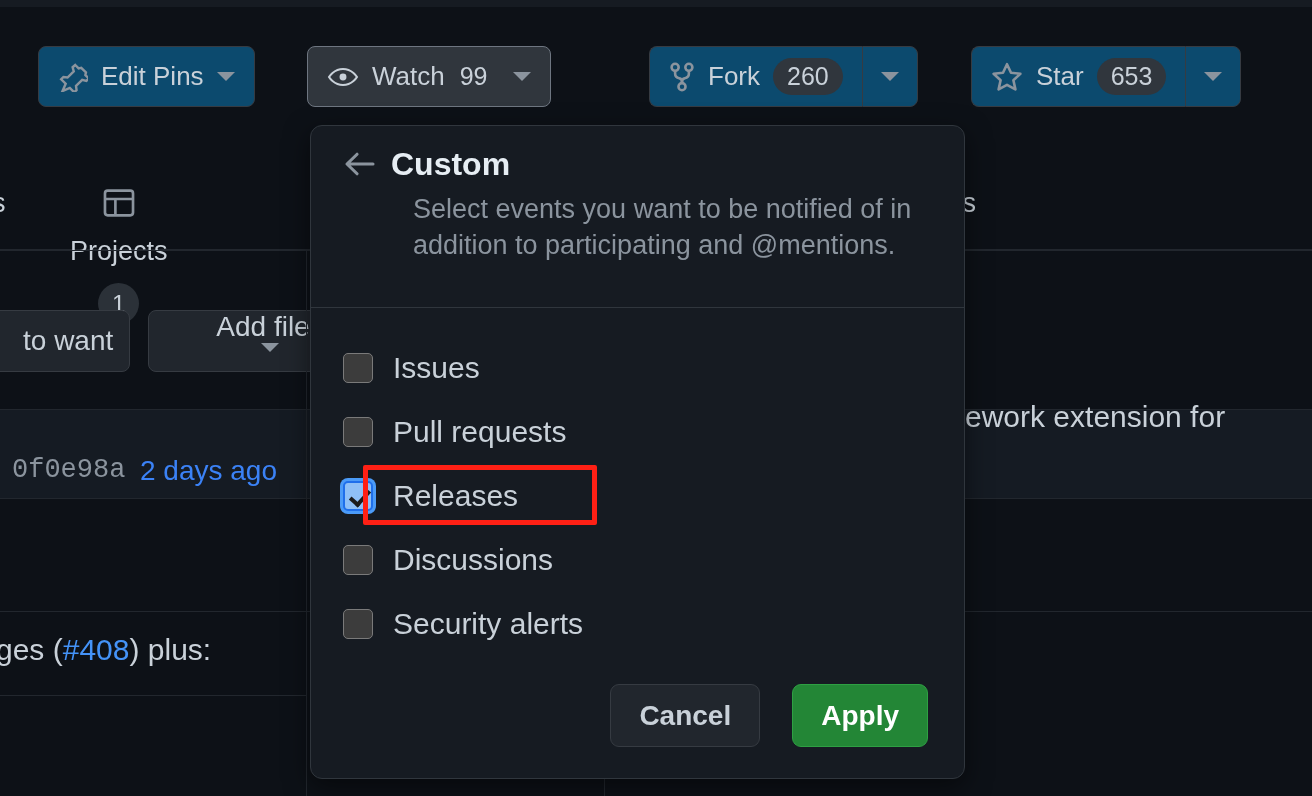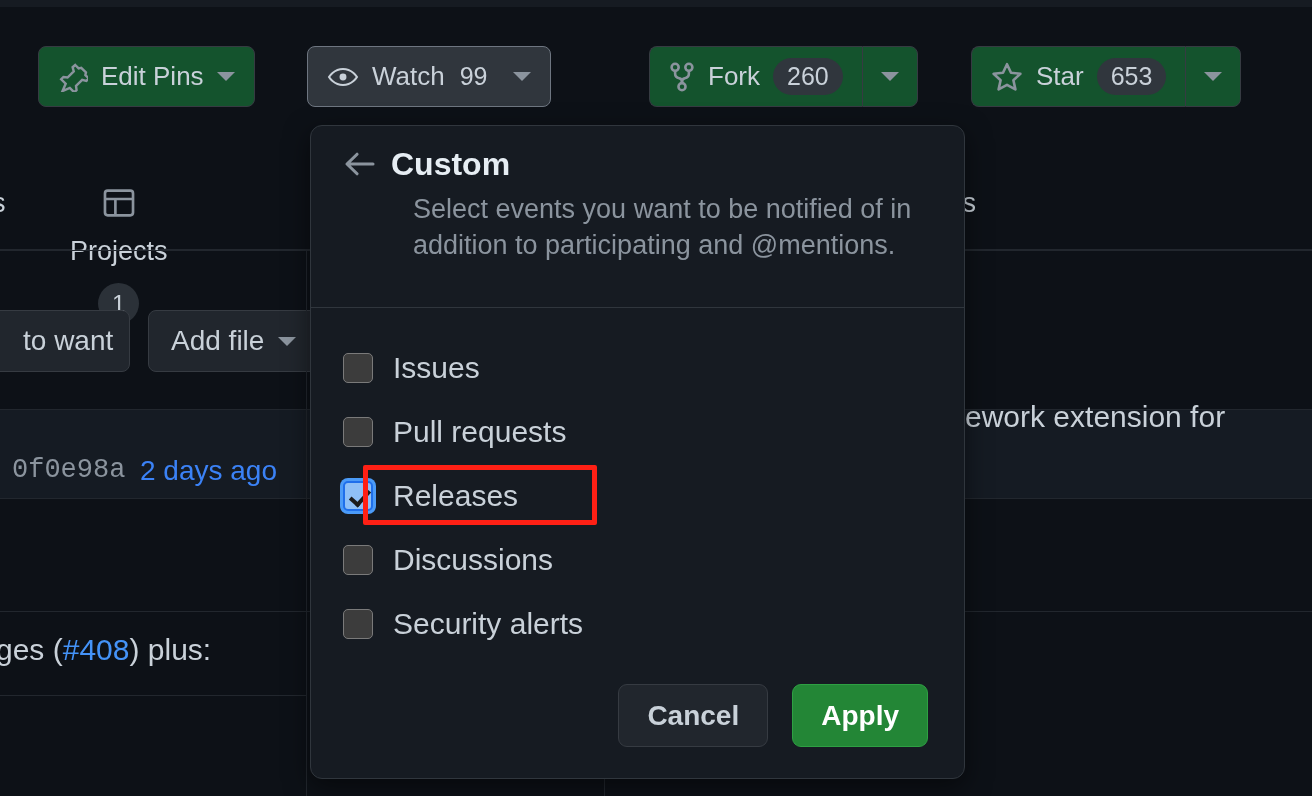--- a/index.html
+++ b/index.html
@@ -43,21 +43,21 @@
     display: flex;
     align-items: stretch;
     height: 61px;
     border-radius: 8px;
   }
 
   .btn {
     display: flex;
     align-items: center;
     gap: 13px;
-    background: #14532d;
+    background: #0c4a6e;
     border: 1px solid #363b42;
     padding: 0 19px;
     height: 61px;
     font-size: 26px;
     color: #c9d1d9;
     white-space: nowrap;
     border-radius: 8px;
   }
 
   .btn.split-left {
@@ -301,21 +301,21 @@
     font-size: 30px;
     color: #c9d1d9;
     white-space: nowrap;
   }
 
   .footer-wrap {
     position: absolute;
     right: 36px;
     top: 558px;
     display: flex;
-    gap: 24px;
+    gap: 32px;
   }
 
   .fbtn {
     height: 63px;
     border-radius: 9px;
     display: flex;
     align-items: center;
     justify-content: center;
     font-size: 28px;
     font-weight: bold;
@@ -434,21 +434,21 @@
 
     <div class="navtab" style="left:955px; top:20px;">
       <span>ts</span>
     </div>
   </div>
 
   <div class="filebar">
     <div class="filebtn" style="left:-90px; top:2px; width:220px;">
       <span style="margin-left:90px">to want</span>
     </div>
-    <div class="filebtn" style="left:148px; top:2px; width:230px;">
+    <div class="filebtn" style="left:148px; top:2px; width:230px;flex-direction:column;">
       <span>Add file</span>
       <span class="caret" style="margin-left:14px"></span>
     </div>
   </div>
 
   <div class="commitbox"></div>
   <div class="commit-sha">0f0e98a</div>
   <div class="commit-time">2 days ago</div>
 
   <div class="readme-rule"></div>

